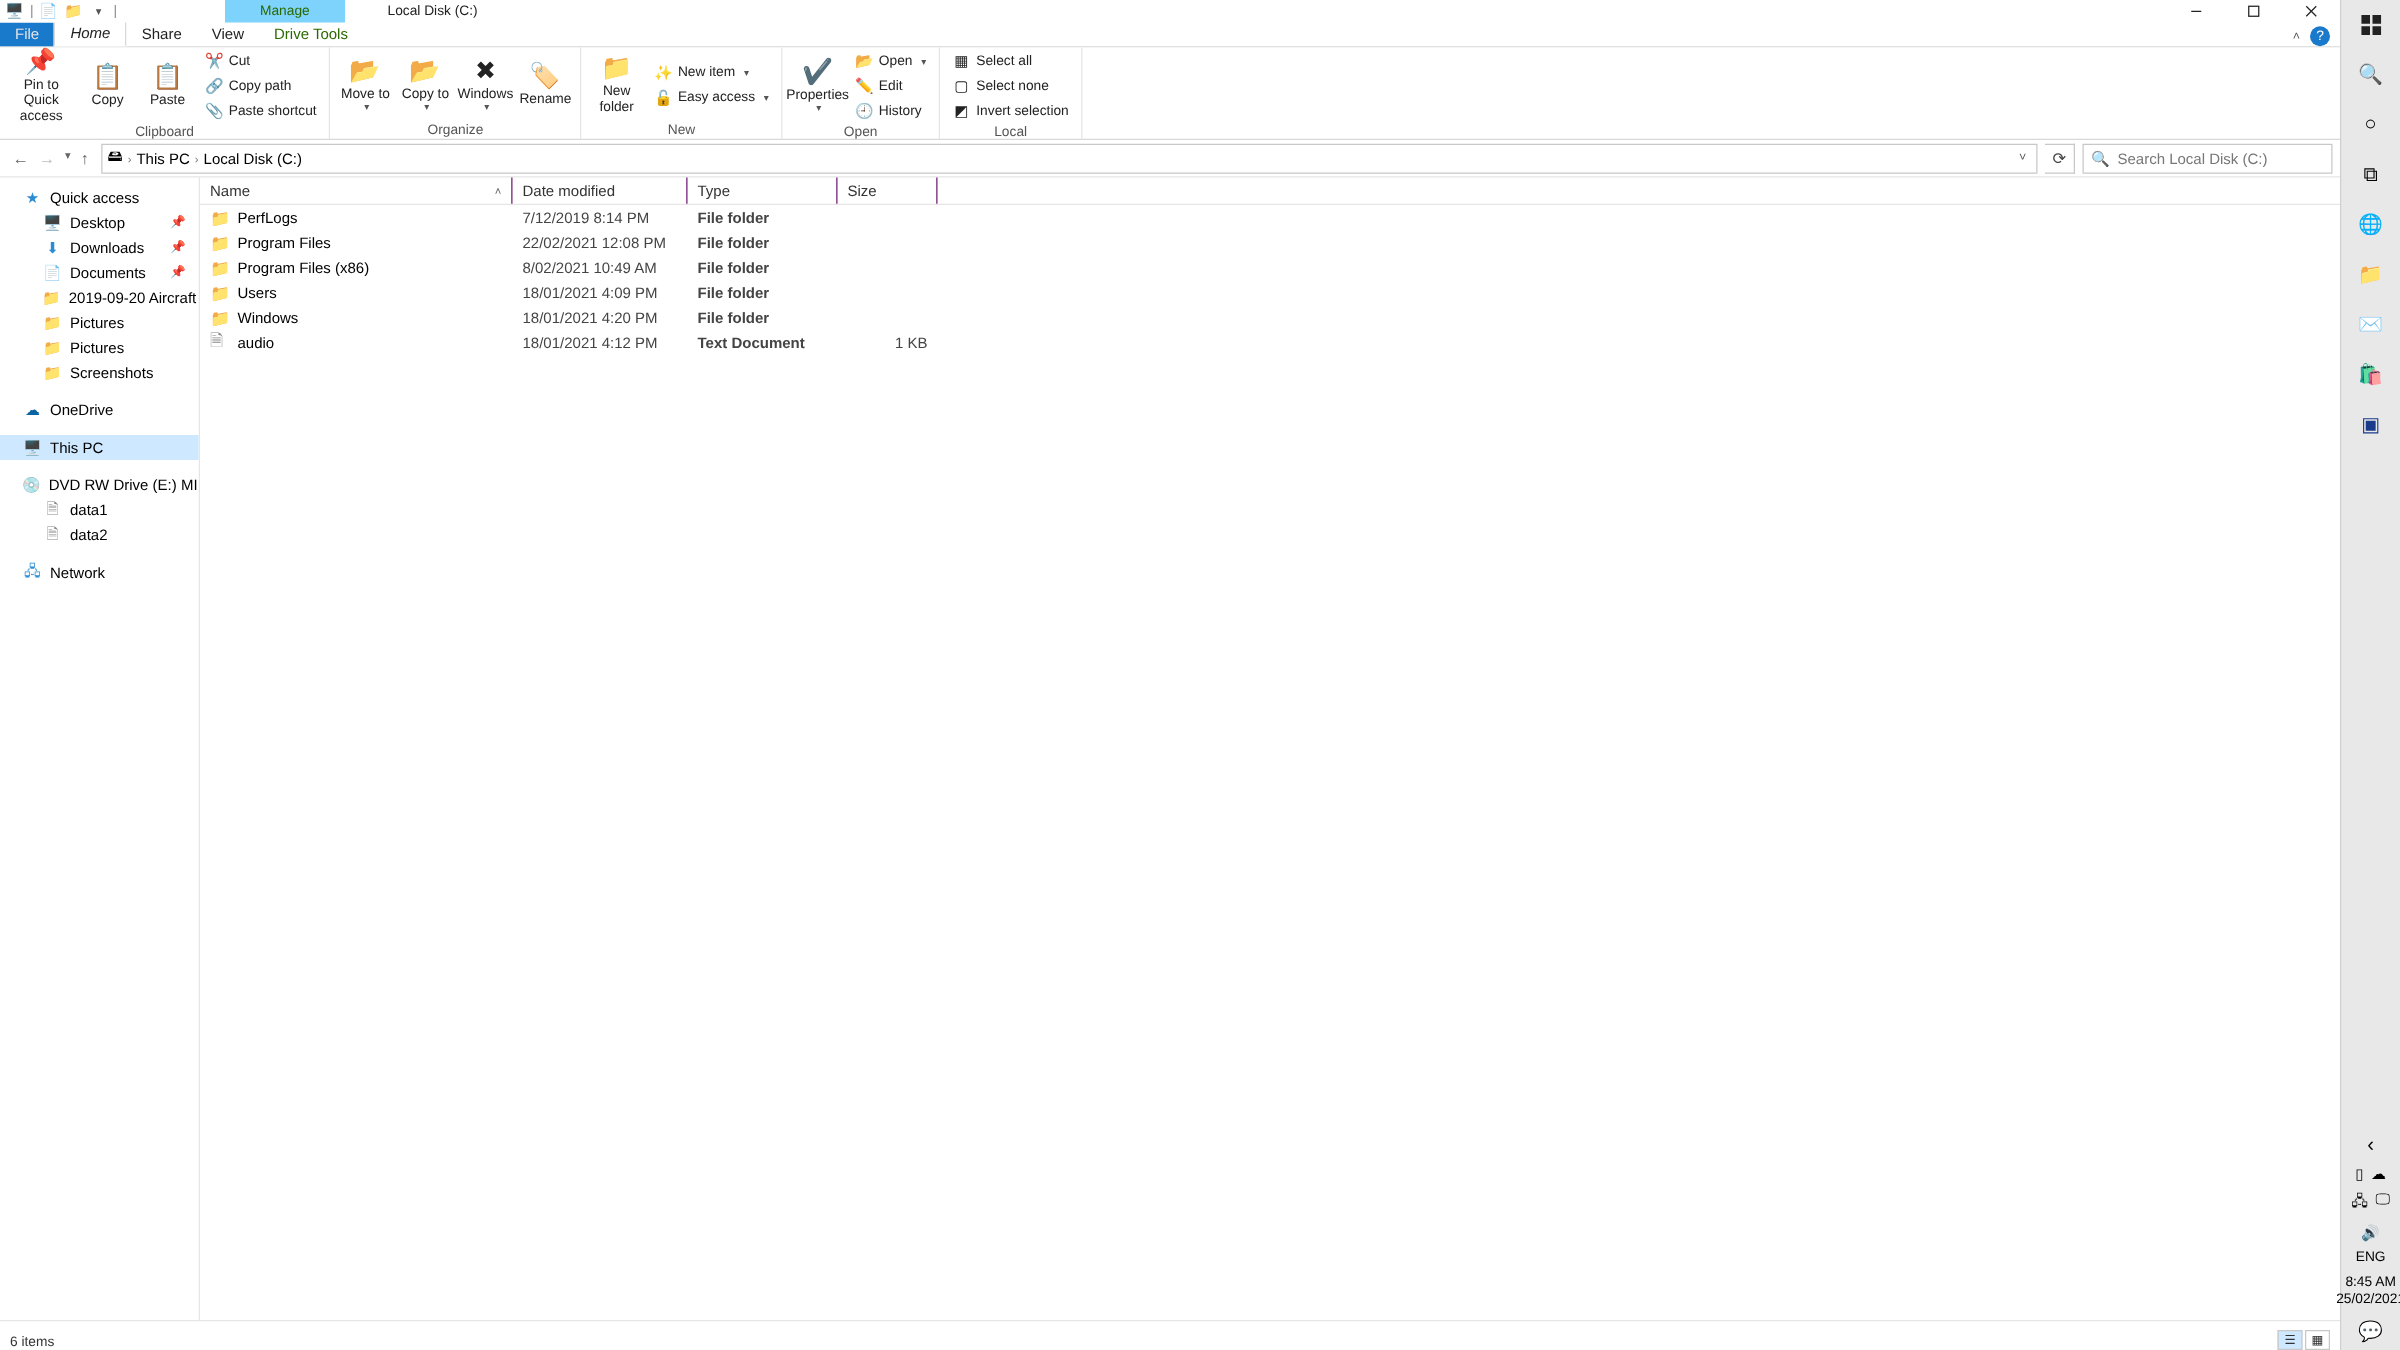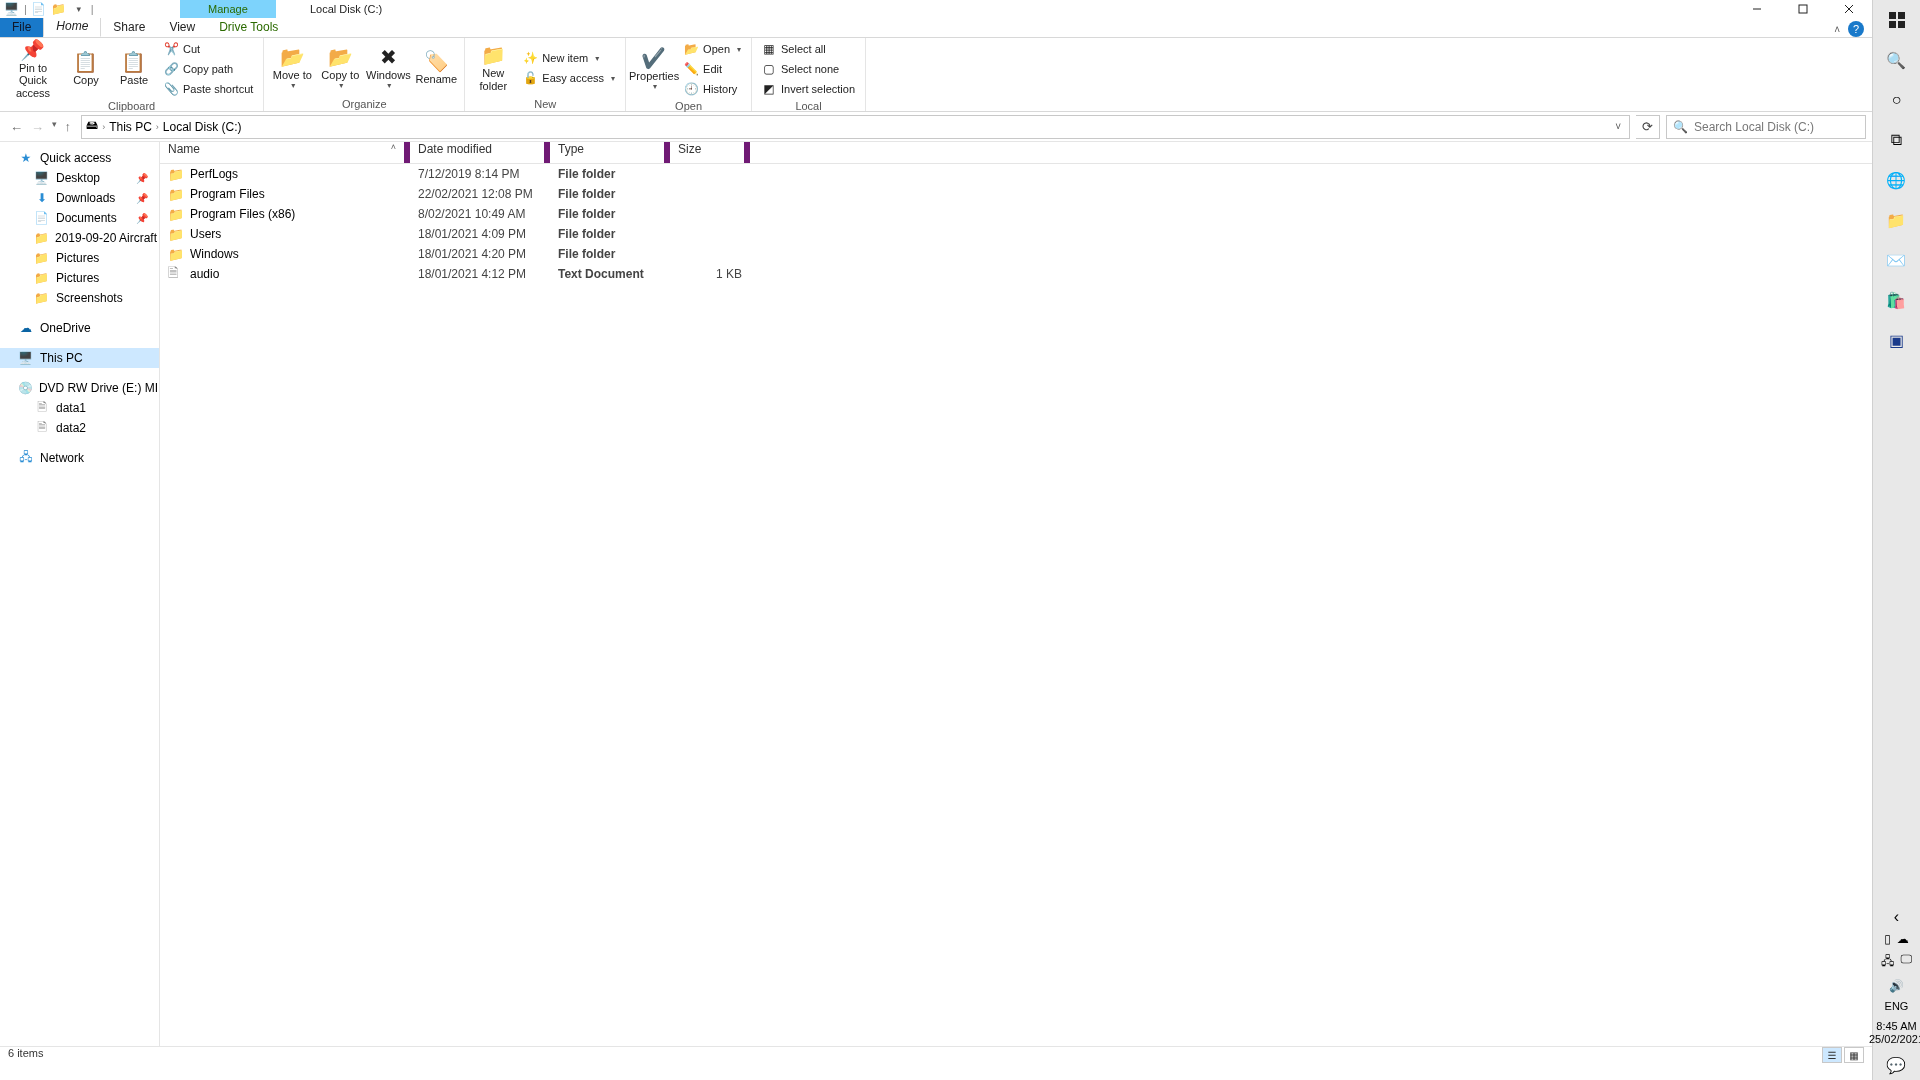--- a/index.html
+++ b/index.html
@@ -40,21 +40,21 @@
 .titlebar .title-text { position: absolute; left: 310px; top: 0; height: 18px; display: flex; align-items: center; color: #222; }
 .titlebar .win-controls { position: absolute; right: 0; top: 0; display: flex; }
 .titlebar .win-controls .wc { width: 46px; height: 18px; display: flex; align-items: center; justify-content: center; font-size: 10px; }
 
 
 .ribtabs {
   height: 20px; display: flex; align-items: flex-end; font-size: 12px;
   border-bottom: 1px solid #d8d8d8;
 }
 .ribtabs .tab { padding: 2px 12px 3px; color: #222; cursor: pointer; }
-.ribtabs .tab.file { background: #1979ca; color: #0f172a; }
+.ribtabs .tab.file { background: #1979ca; color: #e5e5e5; }
 .ribtabs .tab.active { border: 1px solid #d8d8d8; border-bottom: 1px solid #fff; background: #fff; font-style: italic; }
 .ribtabs .tab.context { color: #2b6a00; }
 .ribtabs .help { margin-left: auto; padding: 0 8px; display: flex; gap: 8px; align-items: center; }
 .ribtabs .help .caret { font-size: 10px; color: #555; }
 .ribtabs .help .qmark { width: 16px; height: 16px; border-radius: 50%; background: #1979ca; color: #fff; font-size: 11px; display: flex; align-items: center; justify-content: center; }
 
 
 .ribbon {
   height: 74px; display: flex; border-bottom: 1px solid #d8d8d8;
   background: #fff; font-size: 11px; color: #222;
@@ -106,39 +106,39 @@
 .navtree .node.selected { background: #cde8ff; }
 .navtree .node .pin { margin-left: auto; color: #888; font-size: 10px; padding-right: 6px; }
 .navtree .spacer { height: 10px; }
 
 
 .filelist { flex: 1; display: flex; flex-direction: column; }
 .filelist .cols {
   height: 22px; display: flex; align-items: center; font-size: 12px; color: #333;
   border-bottom: 1px solid #e5e5e5;
 }
-.filelist .cols .col { padding: 0 8px; border-right: 6px solid #701a75; height: 100%; display: flex; gap: 4px; cursor: pointer; }
+.filelist .cols .col { padding: 0 8px; border-right: 1px solid #701a75; height: 100%; display: flex; align-items: center; gap: 4px; cursor: pointer; }
 .filelist .cols .col.name { width: 250px; }
 .filelist .cols .col.date { width: 140px; }
 .filelist .cols .col.type { width: 120px; }
 .filelist .cols .col.size { width: 80px; justify-content: flex-start; }
 .filelist .rows { flex: 1; overflow: auto; }
 .filelist .row { height: 20px; display: flex; align-items: center; font-size: 12px; cursor: pointer; }
 .filelist .row .cell { padding: 0 8px; overflow: hidden; white-space: nowrap; text-overflow: ellipsis; }
 .filelist .row .cell.name { width: 250px; display: flex; align-items: center; gap: 6px; }
 .filelist .row .cell.date { width: 140px; color: #444; }
 .filelist .row .cell.type { width: 120px; color: #444; font-weight: bold; }
 .filelist .row .cell.size { width: 80px; text-align: right; color: #444; }
 .filelist .row .fic { width: 16px; font-size: 13px; }
 .filelist .row .fic.folder { color: #f5c869; }
 .filelist .row .fic.file { color: #888; }
 
 
 .statusbar {
-  height: 34px; border-top: 1px solid #e5e5e5; display: flex; align-items: flex-start;
+  height: 24px; border-top: 1px solid #e5e5e5; display: flex; align-items: flex-end;
   font-size: 11px; color: #333; padding: 0 8px;
 }
 .statusbar .view-toggles { margin-left: auto; display: flex; gap: 2px; }
 .statusbar .vt { width: 20px; height: 16px; border: 1px solid #c8c8c8; display: flex; align-items: center; justify-content: center; font-size: 10px; cursor: pointer; }
 .statusbar .vt.active { background: #cde8ff; }
 
 svg { display: block; }
 </style>
 </head>
 <body>

